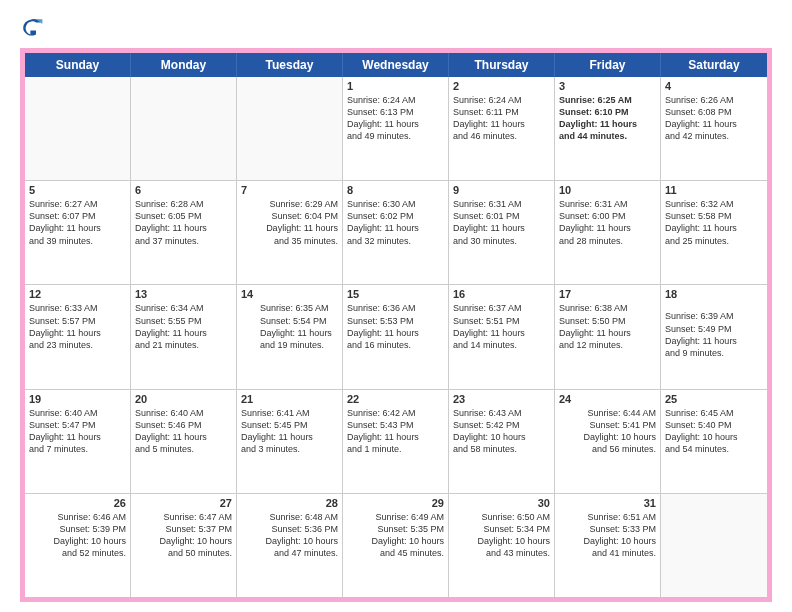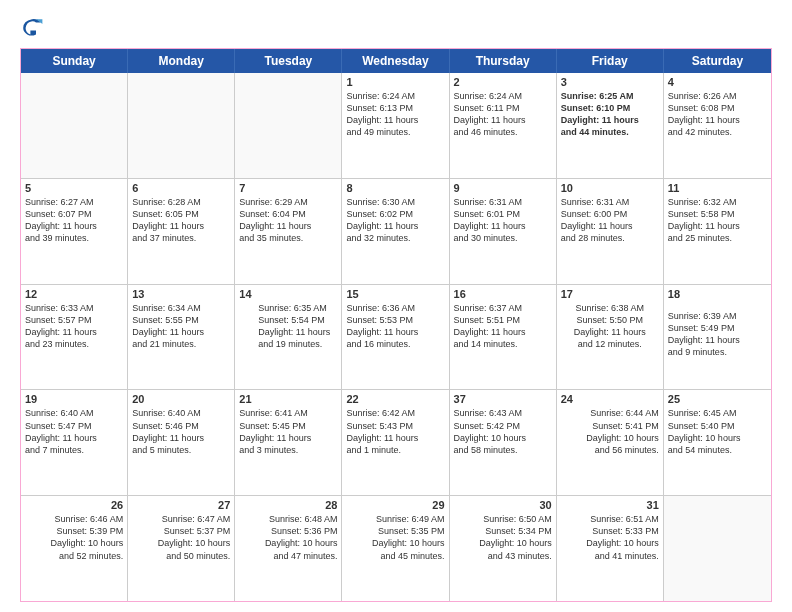--- a/index.html
+++ b/index.html
@@ -49,21 +49,21 @@
       line-height: 1.1;
     }
     .location {
       font-size: 14px;
       color: #444;
     }
     .calendar {
       flex: 1;
       display: flex;
       flex-direction: column;
-      border: 1px solid #f9a8d4;
+      border: 5px solid #f9a8d4;
     }
     .day-headers {
       display: grid;
       grid-template-columns: repeat(7, 1fr);
       background: #2557a7;
     }
     .day-header {
       color: #fff;
       font-size: 12px;
       font-weight: bold;
@@ -182,21 +182,21 @@
           </div>
           <div class="day-cell">
             <span class="day-num">6</span>
             <div class="day-info" style="white-space: pre-line;">Sunrise: 6:28 AM
 Sunset: 6:05 PM
 Daylight: 11 hours
 and 37 minutes.</div>
           </div>
           <div class="day-cell">
             <span class="day-num">7</span>
-            <div class="day-info" style="white-space: pre-line;">Sunrise: 6:29 AM
+            <div class="day-info" style="white-space: pre-line; text-align: right;">Sunrise: 6:29 AM
 Sunset: 6:04 PM
 Daylight: 11 hours
 and 35 minutes.</div>
           </div>
           <div class="day-cell">
             <span class="day-num">8</span>
             <div class="day-info" style="white-space: pre-line;">Sunrise: 6:30 AM
 Sunset: 6:02 PM
 Daylight: 11 hours
 and 32 minutes.</div>
@@ -254,21 +254,21 @@
           </div>
           <div class="day-cell">
             <span class="day-num">16</span>
             <div class="day-info" style="white-space: pre-line;">Sunrise: 6:37 AM
 Sunset: 5:51 PM
 Daylight: 11 hours
 and 14 minutes.</div>
           </div>
           <div class="day-cell">
             <span class="day-num">17</span>
-            <div class="day-info" style="white-space: pre-line; text-align: center;">Sunrise: 6:38 AM
+            <div class="day-info" style="white-space: pre-line;">Sunrise: 6:38 AM
 Sunset: 5:50 PM
 Daylight: 11 hours
 and 12 minutes.</div>
           </div>
           <div class="day-cell">
             <span class="day-num">18</span>
             <div class="day-info" style="white-space: pre-line; margin-top: 10px;">Sunrise: 6:39 AM
 Sunset: 5:49 PM
 Daylight: 11 hours
 and 9 minutes.</div>
@@ -297,21 +297,21 @@
 and 3 minutes.</div>
           </div>
           <div class="day-cell">
             <span class="day-num">22</span>
             <div class="day-info" style="white-space: pre-line;">Sunrise: 6:42 AM
 Sunset: 5:43 PM
 Daylight: 11 hours
 and 1 minute.</div>
           </div>
           <div class="day-cell">
-            <span class="day-num">37</span>
+            <span class="day-num">23</span>
             <div class="day-info" style="white-space: pre-line;">Sunrise: 6:43 AM
 Sunset: 5:42 PM
 Daylight: 10 hours
 and 58 minutes.</div>
           </div>
           <div class="day-cell">
             <span class="day-num">24</span>
             <div class="day-info" style="white-space: pre-line; text-align: right;">Sunrise: 6:44 AM
 Sunset: 5:41 PM
 Daylight: 10 hours

